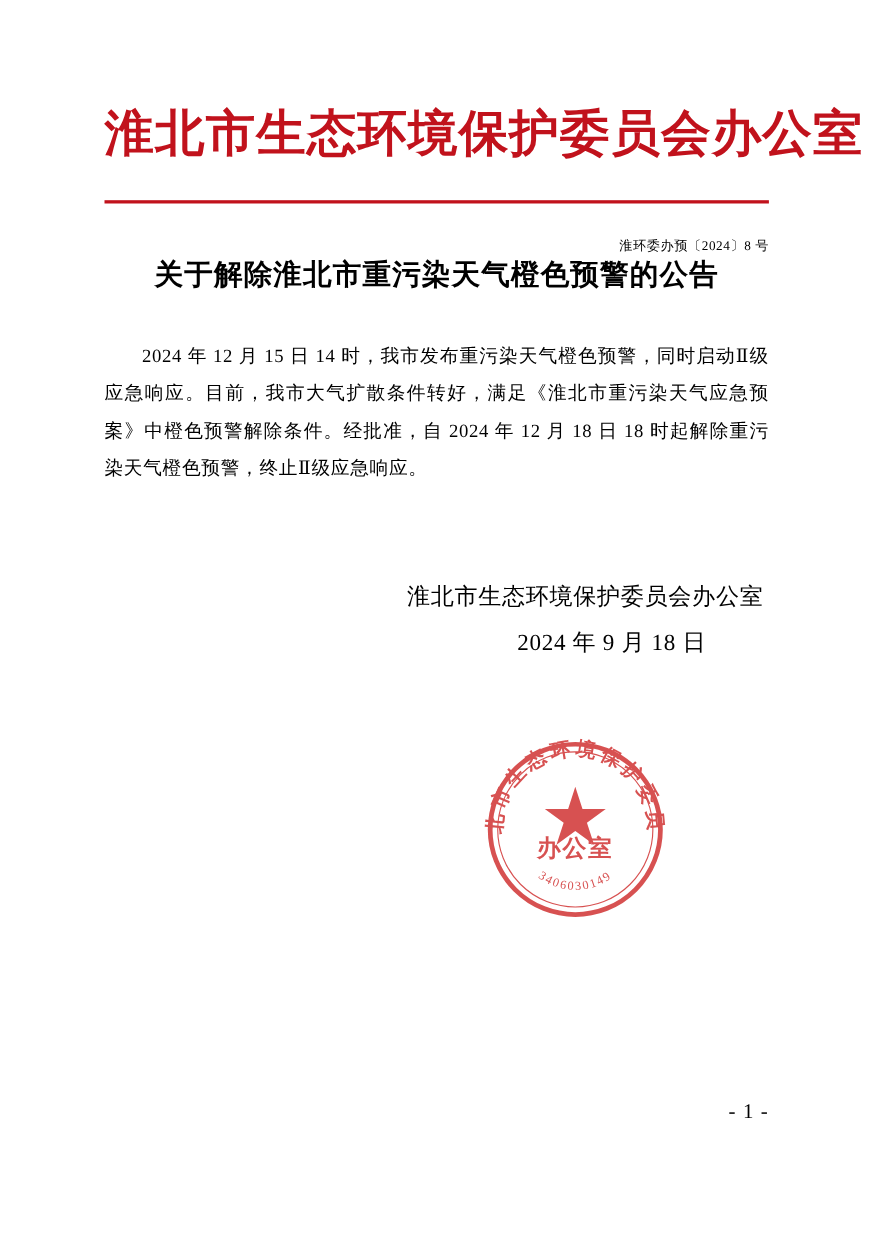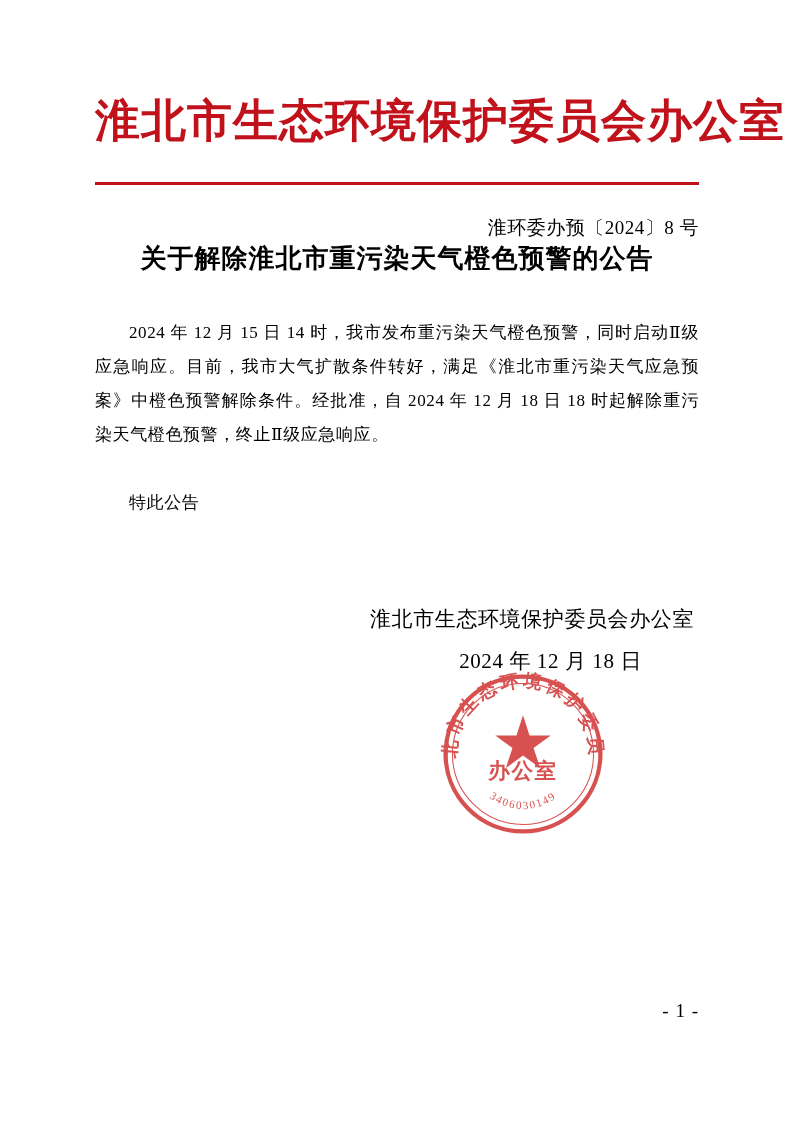--- a/index.html
+++ b/index.html
@@ -41,21 +41,21 @@
     margin-top: 34px;
     height: 3px;
     background: #c1121c;
     width: 100%;
   }
 
   
   .doc-number {
     margin-top: 30px;
     text-align: right;
-    font-size: 19px;
+    font-size: 12px;
     letter-spacing: 0.5px;
   }
 
   
   .doc-title {
     text-align: center;
     font-size: 26px;
     font-weight: bold;
     letter-spacing: 1px;
   }
@@ -125,26 +125,25 @@
     <div class="masthead-title">淮北市生态环境保护委员会办公室</div>
     <div class="masthead-rule"></div>
   </div>
 
   <div class="doc-number">淮环委办预〔2024〕8 号</div>
 
   <div class="doc-title">关于解除淮北市重污染天气橙色预警的公告</div>
 
   <div class="body-text">
     <p>2024 年 12 月 15 日 14 时，我市发布重污染天气橙色预警，同时启动Ⅱ级应急响应。目前，我市大气扩散条件转好，满足《淮北市重污染天气应急预案》中橙色预警解除条件。经批准，自 2024 年 12 月 18 日 18 时起解除重污染天气橙色预警，终止Ⅱ级应急响应。</p>
-    <p class="spaced">特此公告</p>
   </div>
 
   <div class="signature">
     <div>淮北市生态环境保护委员会办公室</div>
-    <div class="sig-date">2024 年 12 月 18 日</div>
+    <div class="sig-date">2024 年 9 月 18 日</div>
   </div>
 
   <div class="seal">
     <svg viewBox="0 0 200 200" width="172" height="172" aria-hidden="true">
       <defs>
         <path id="sealArcTop" d="M 22,100 A 78,78 0 0 1 178,100"></path>
         <path id="sealArcBottom" d="M 36,100 A 64,64 0 0 0 164,100"></path>
       </defs>
       <circle cx="100" cy="100" r="90" fill="none" stroke="#cf2b2b" stroke-width="5"></circle>
       <circle cx="100" cy="100" r="82" fill="none" stroke="#cf2b2b" stroke-width="1.2"></circle>

